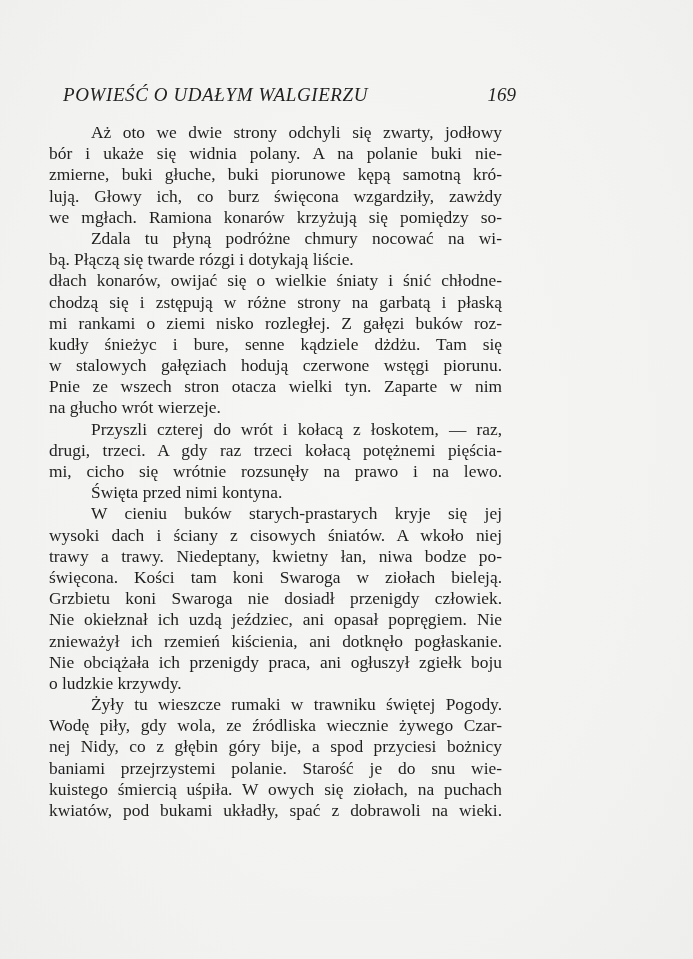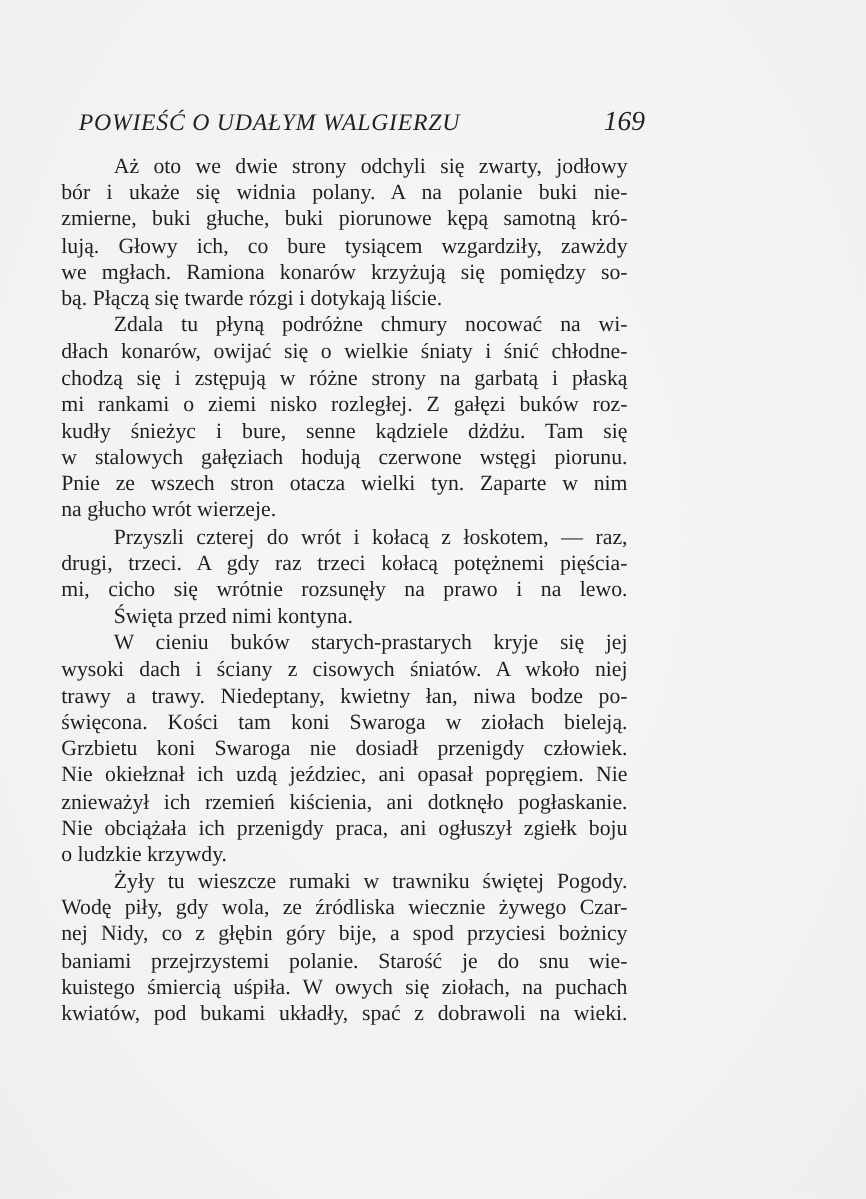--- a/index.html
+++ b/index.html
@@ -29,21 +29,21 @@
       height: 26px;
       display: flex;
       justify-content: space-between;
       align-items: baseline;
       font-style: italic;
       font-size: 19px;
       letter-spacing: 0.6px;
       color: #222;
     }
     .running-head .page-num {
-      font-size: 22px;
+      font-size: 19px;
       letter-spacing: 0;
     }
     .text-block {
       position: absolute;
       left: 49px;
       top: 122px;
       width: 453px;
     }
     .line {
       display: block;
@@ -68,24 +68,24 @@
 <div class="page">
   <div class="running-head">
     <span class="title">POWIEŚĆ O UDAŁYM WALGIERZU</span>
     <span class="page-num">169</span>
   </div>
 
   <div class="text-block" id="text-block">
       <span class="line indent">Aż oto we dwie strony odchyli się zwarty, jodłowy</span>
       <span class="line">bór i ukaże się widnia polany. A na polanie buki nie-</span>
       <span class="line">zmierne, buki głuche, buki piorunowe kępą samotną kró-</span>
-      <span class="line">lują. Głowy ich, co bure tysiącem wzgardziły, zawżdy</span>
+      <span class="line">lują. Głowy ich, co burz święcona wzgardziły, zawżdy</span>
       <span class="line">we mgłach. Ramiona konarów krzyżują się pomiędzy so-</span>
+      <span class="line indent">Zdala tu płyną podróżne chmury nocować na wi-</span>
       <span class="line last">bą. Płączą się twarde rózgi i dotykają liście.</span>
-      <span class="line indent">Zdala tu płyną podróżne chmury nocować na wi-</span>
       <span class="line">dłach konarów, owijać się o wielkie śniaty i śnić chłodne-</span>
       <span class="line">chodzą się i zstępują w różne strony na garbatą i płaską</span>
       <span class="line">mi rankami o ziemi nisko rozległej. Z gałęzi buków roz-</span>
       <span class="line">kudły śnieżyc i bure, senne kądziele dżdżu. Tam się</span>
       <span class="line">w stalowych gałęziach hodują czerwone wstęgi piorunu.</span>
       <span class="line">Pnie ze wszech stron otacza wielki tyn. Zaparte w nim</span>
       <span class="line last">na głucho wrót wierzeje.</span>
       <span class="line indent">Przyszli czterej do wrót i kołacą z łoskotem, — raz,</span>
       <span class="line">drugi, trzeci. A gdy raz trzeci kołacą potężnemi pięścia-</span>
       <span class="line">mi, cicho się wrótnie rozsunęły na prawo i na lewo.</span>

